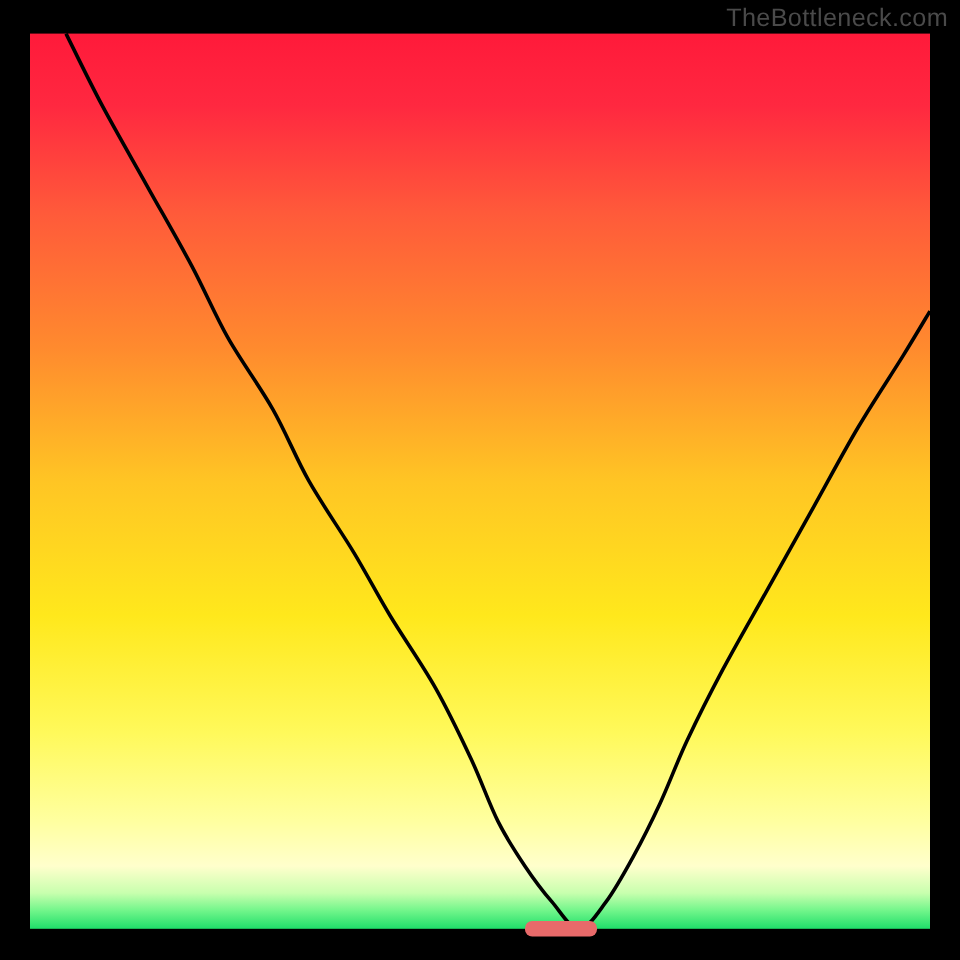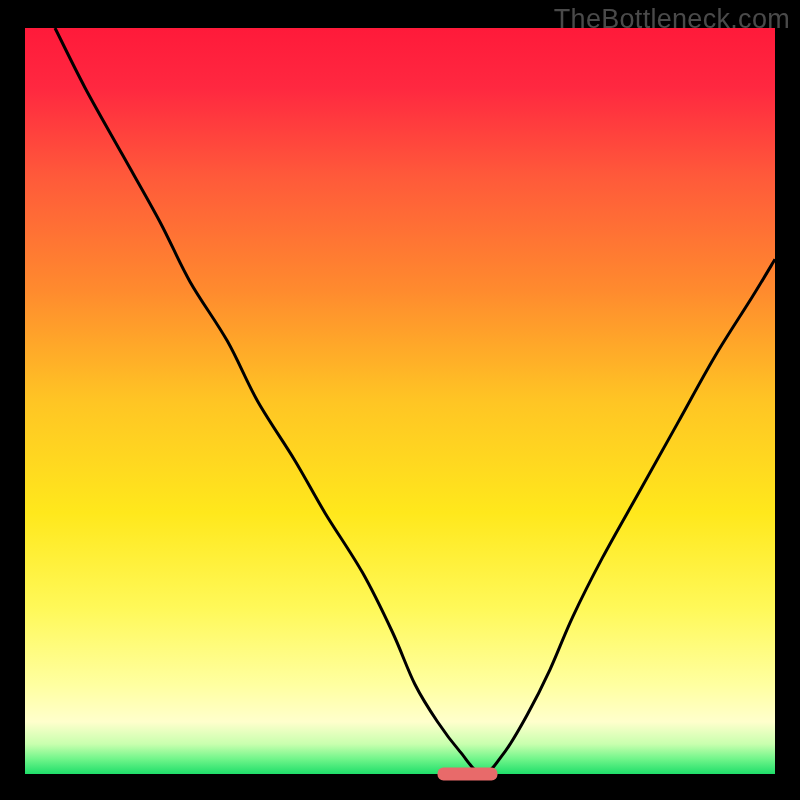--- a/index.html
+++ b/index.html
@@ -16,21 +16,21 @@
     top: 0;
     left: 0;
     width: 800px;
     height: 800px;
   }
   .watermark {
     position: absolute;
     top: 4px;
     right: 10px;
     color: #4a4a4a;
-    font-size: 27px;
+    font-size: 21px;
     font-weight: 500;
     letter-spacing: 0.3px;
   }
 </style>
 </head>
 <body>
 
 <svg class="chart-frame" viewBox="0 0 800 800" preserveAspectRatio="none">
   <defs>
     <linearGradient id="bg-grad" x1="0" y1="0" x2="0" y2="1">

